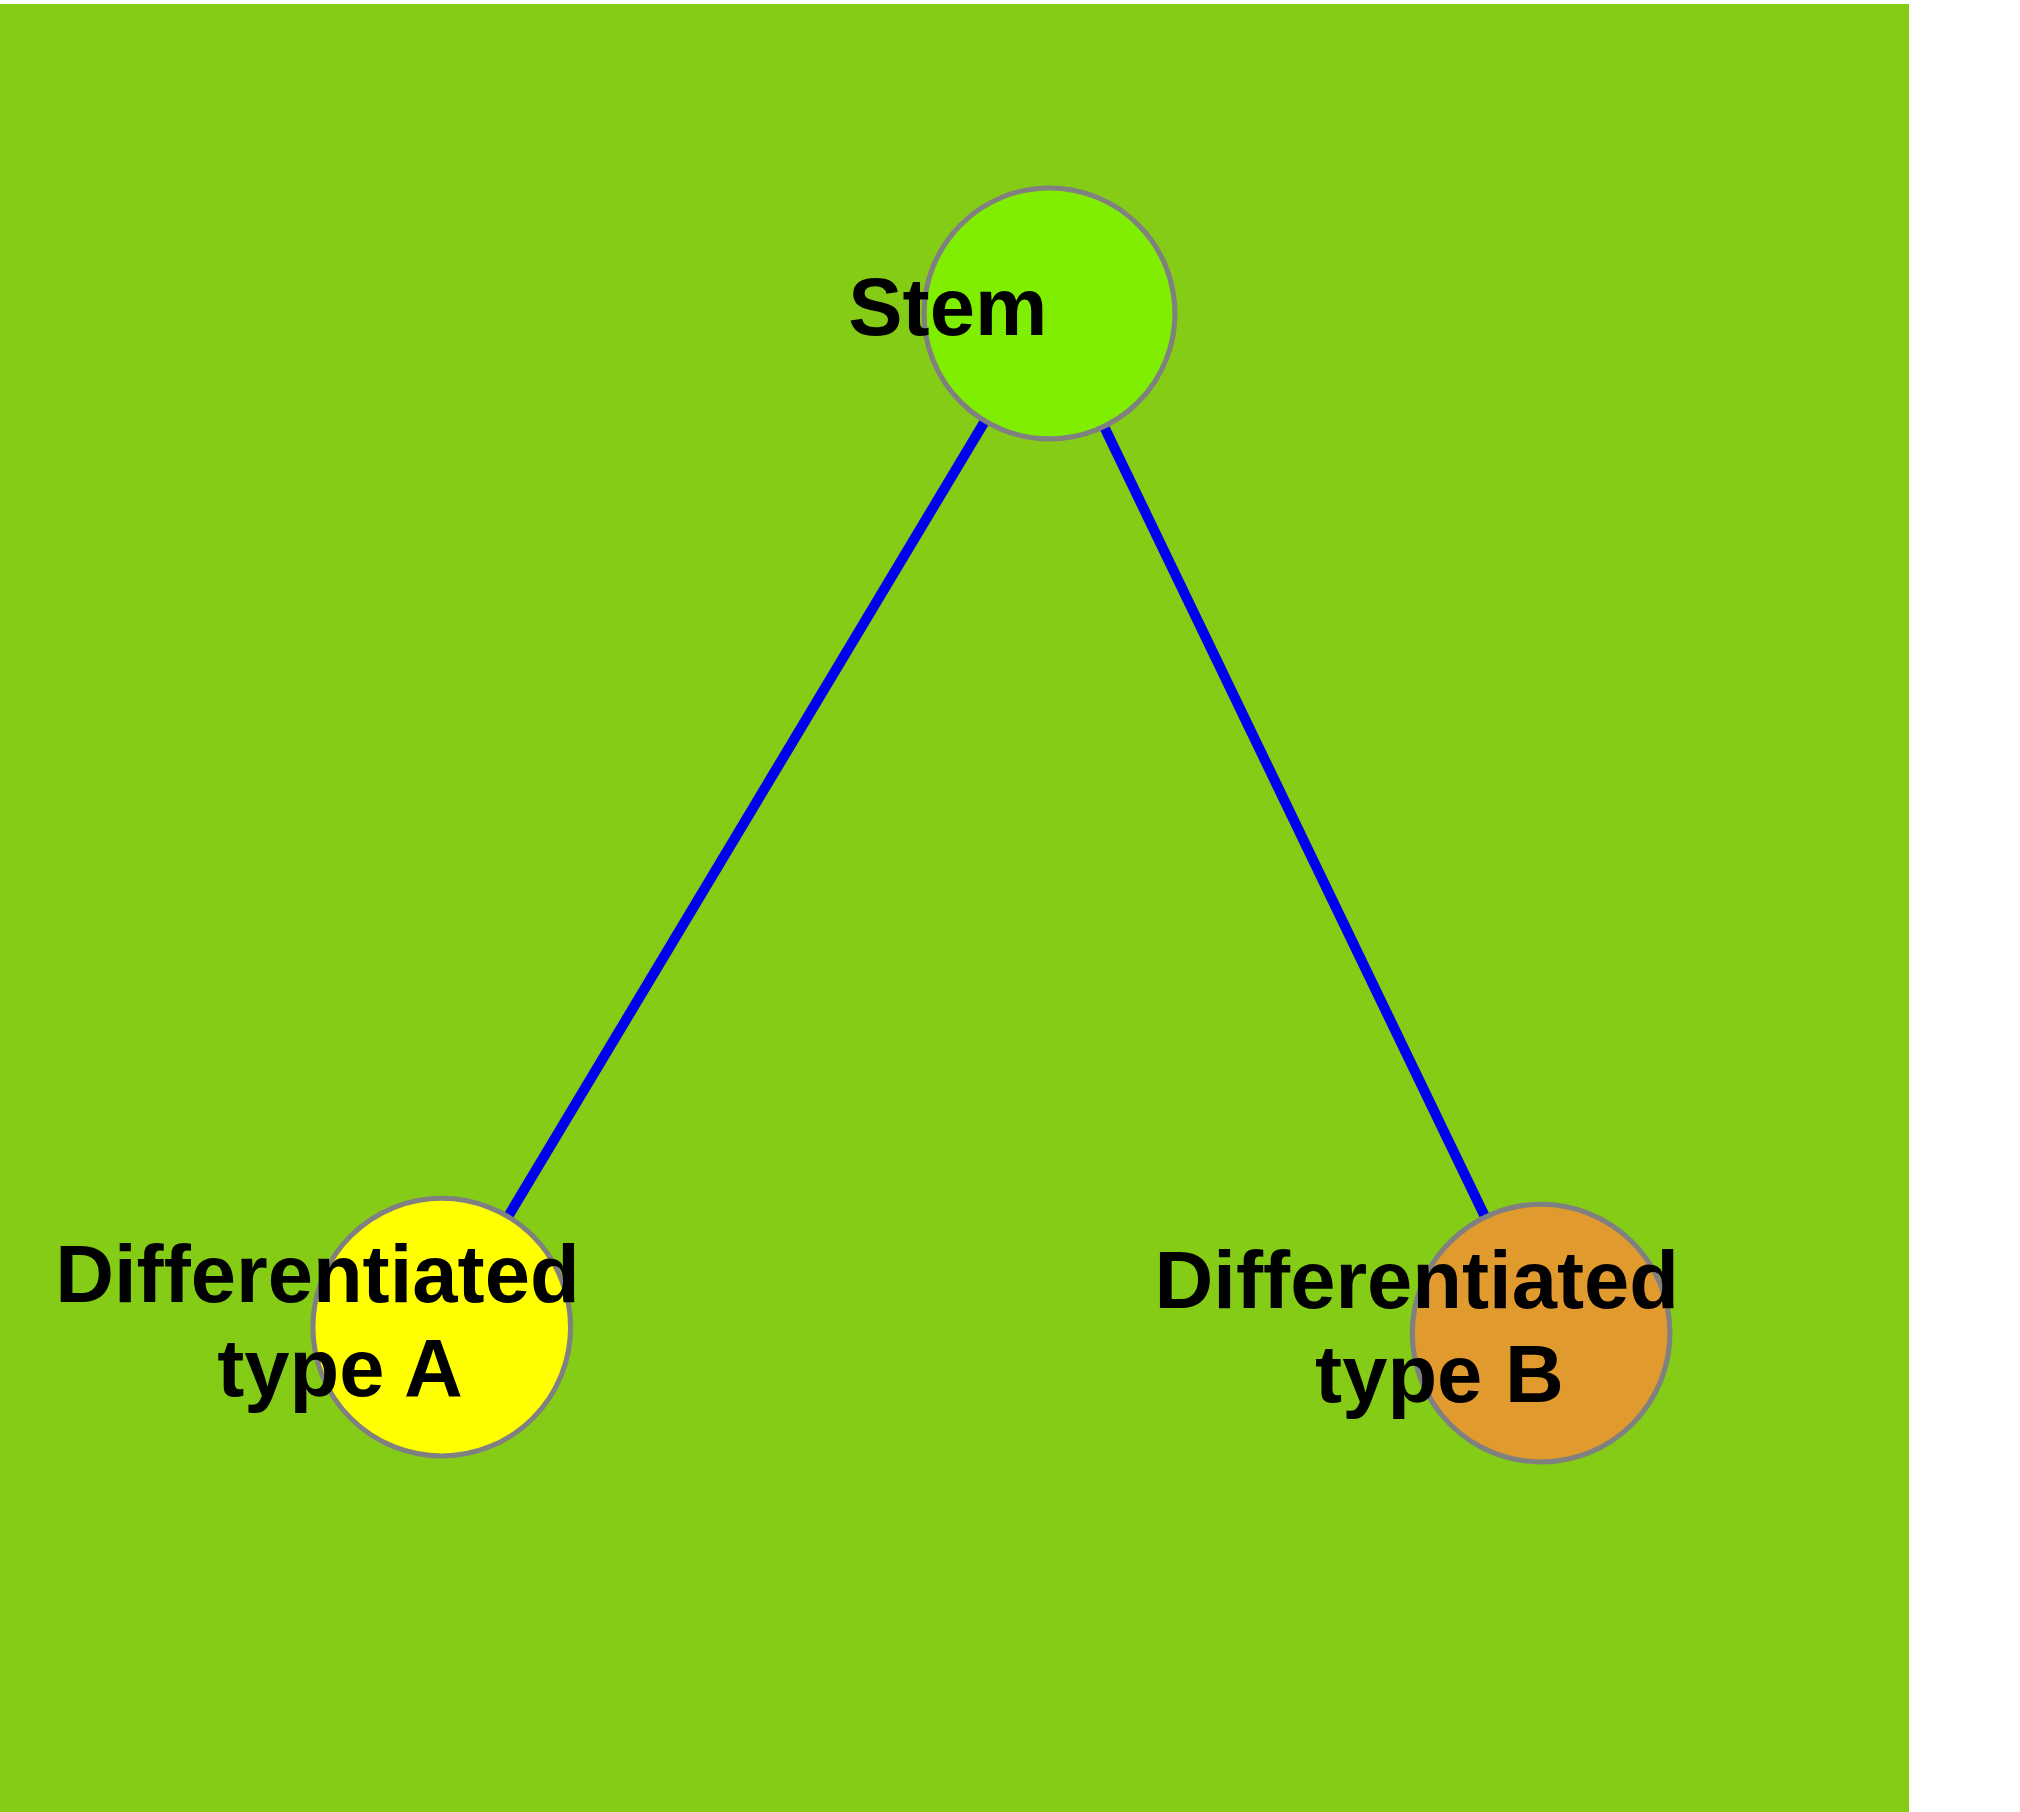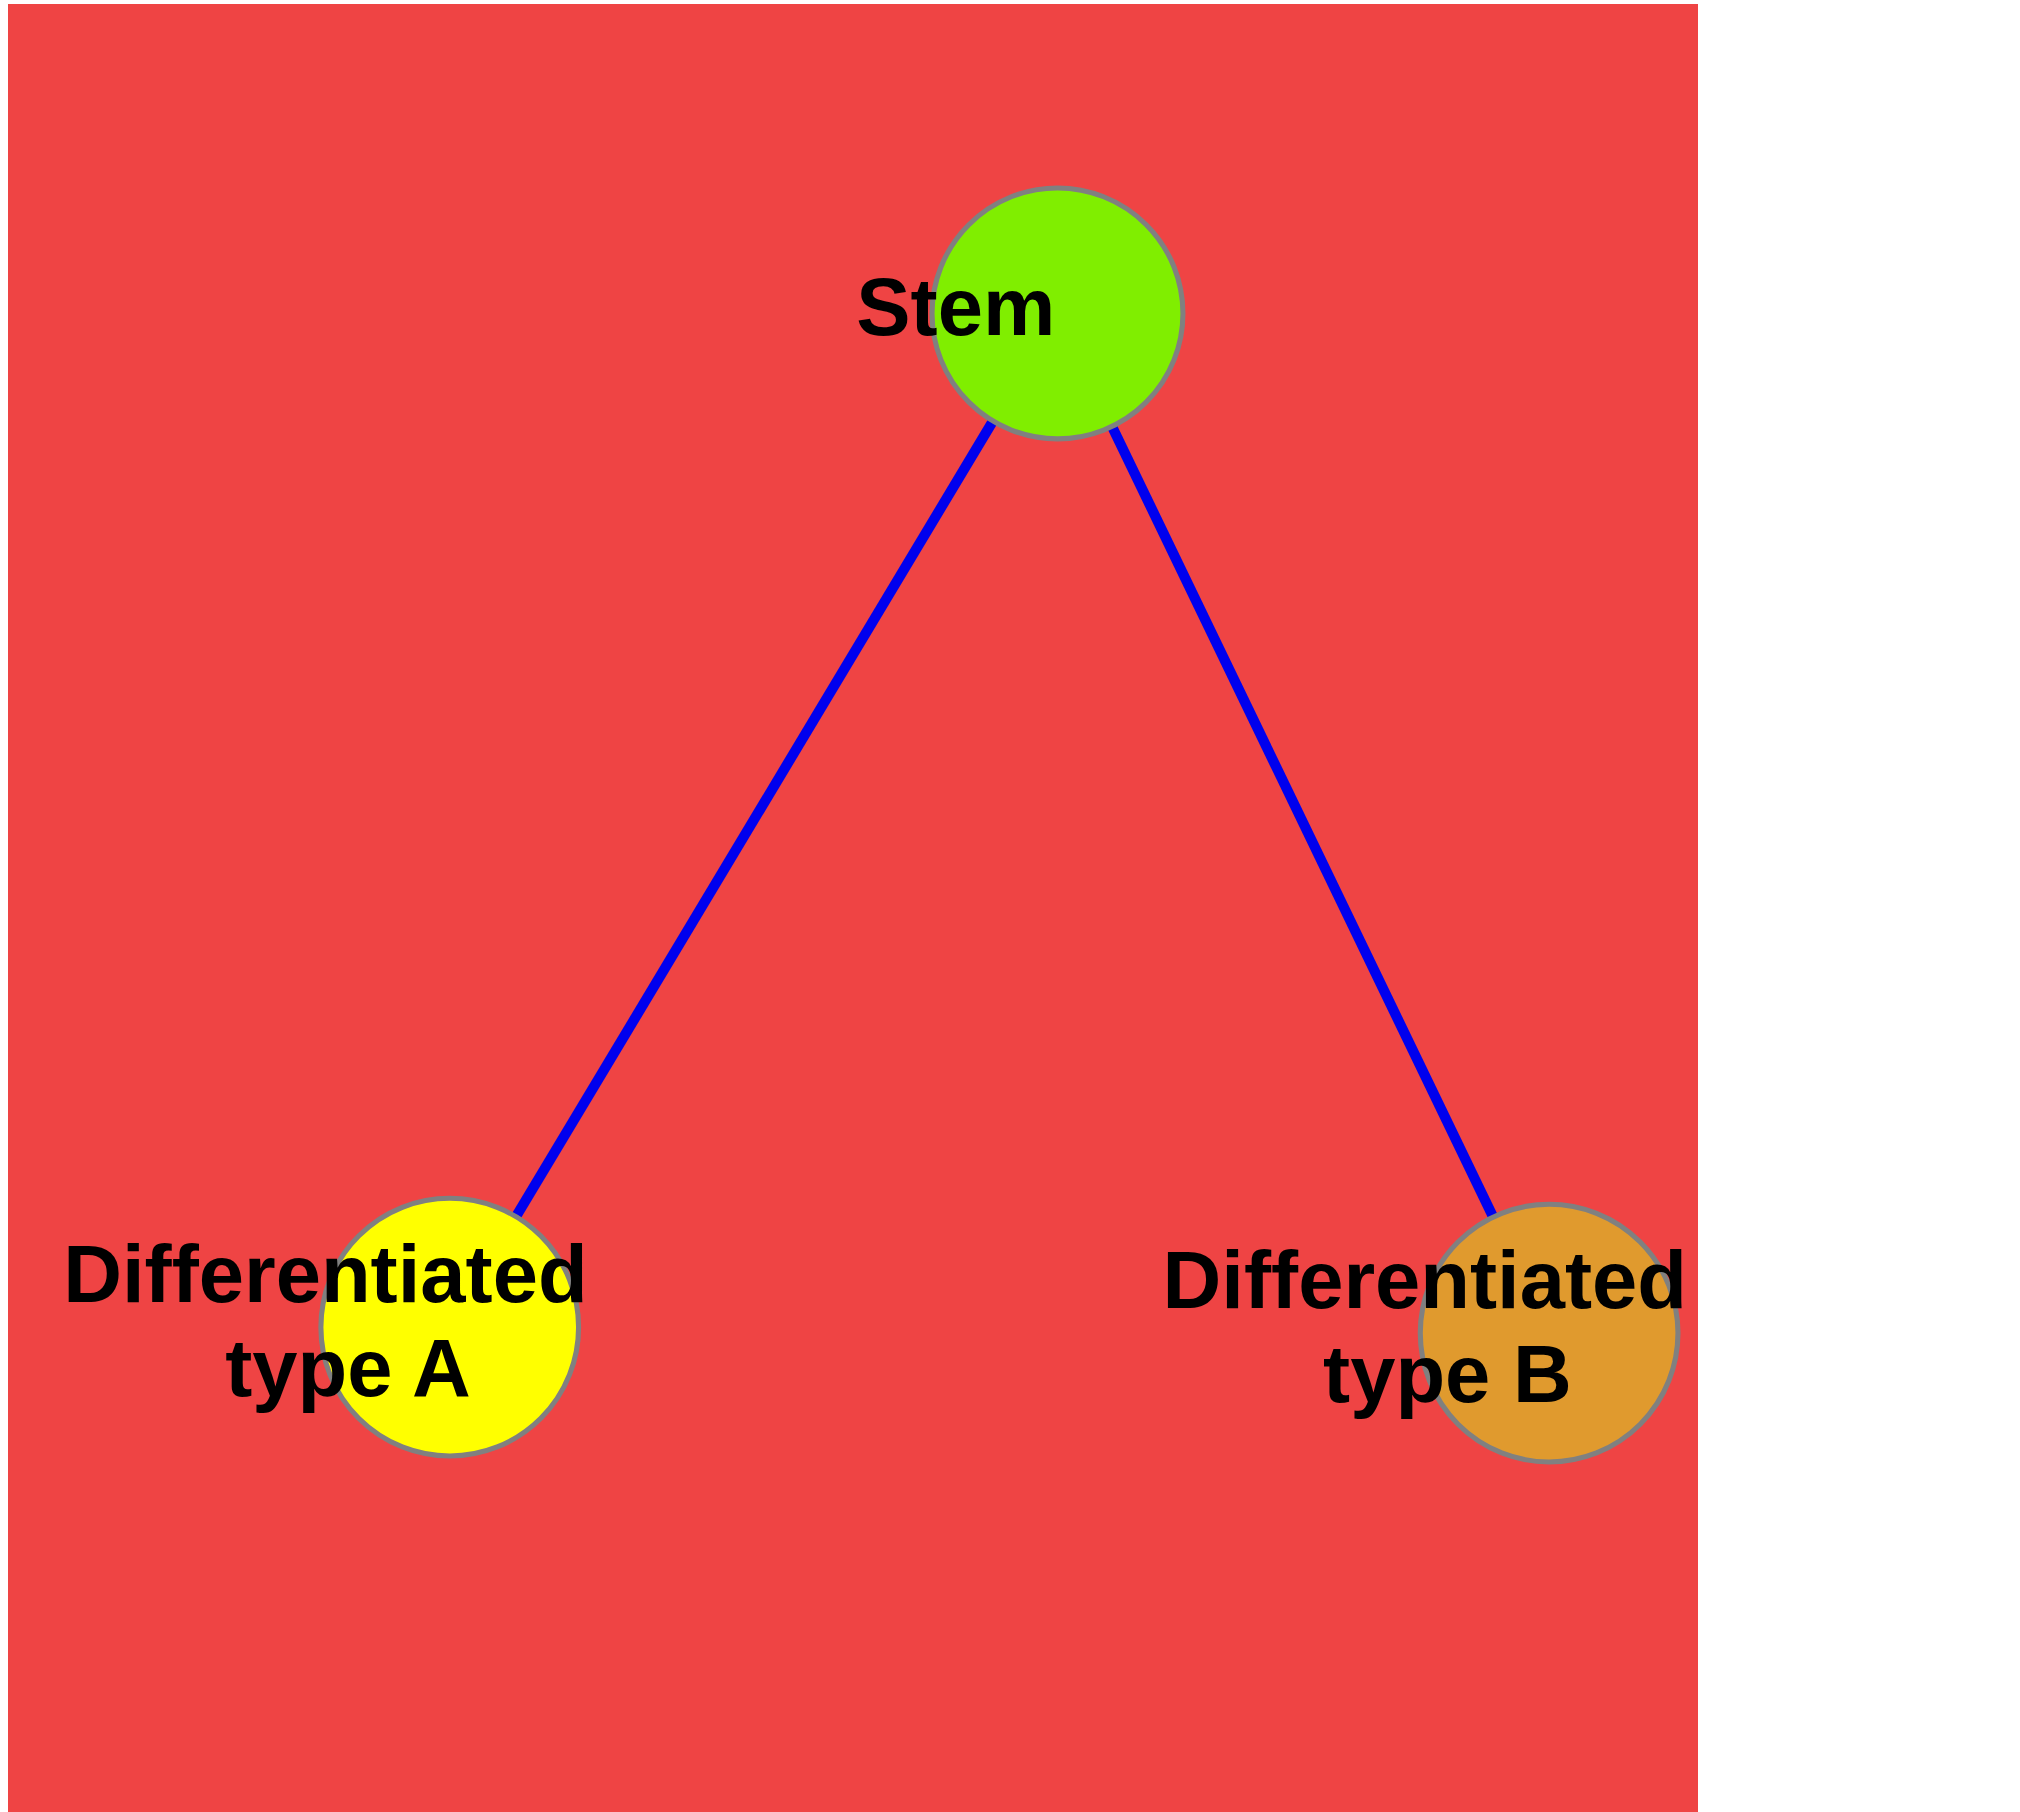--- a/index.html
+++ b/index.html
@@ -11,25 +11,25 @@
   #canvas {
     position: relative;
     width: 2021px;
     height: 1812px;
     background: #ffffff;
     overflow: hidden;
     font-family: "Liberation Sans", "DejaVu Sans", sans-serif;
   }
   #plot-area {
     position: absolute;
-    left: 8px;
+    left: 0;
     top: 4.2px;
-    width: 1690px;
+    width: 1909px;
     height: 1808px;
-    background: #ef4444;
+    background: #84cc16;
   }
   #graph-svg {
     position: absolute;
     left: 0;
     top: 0;
     width: 2021px;
     height: 1808px;
     display: block;
   }
   .node-label {

